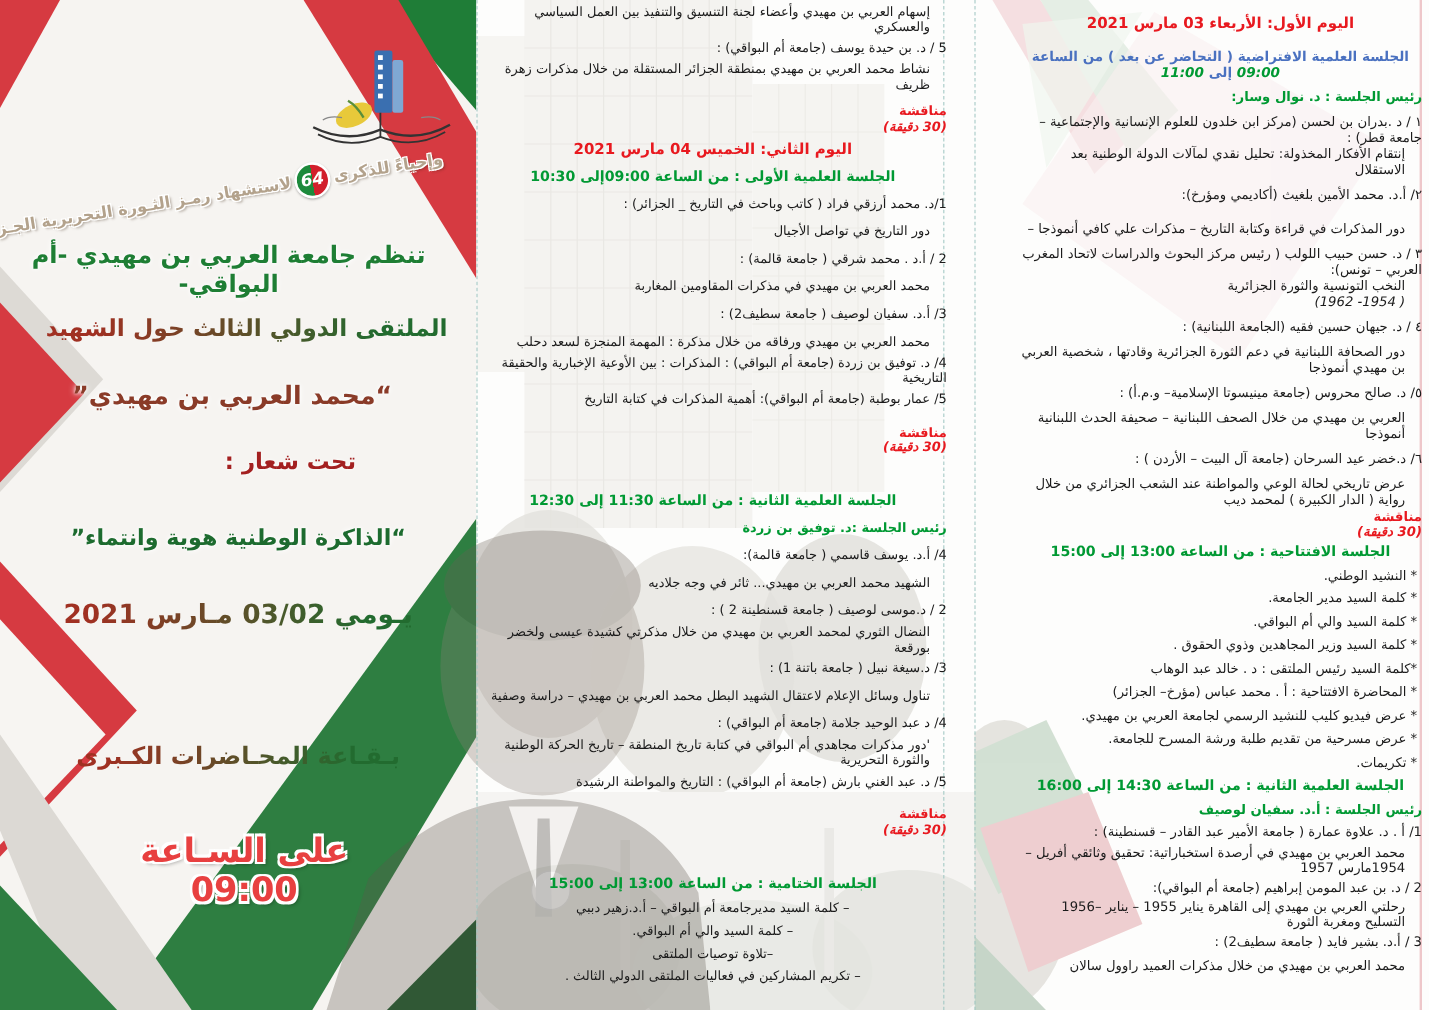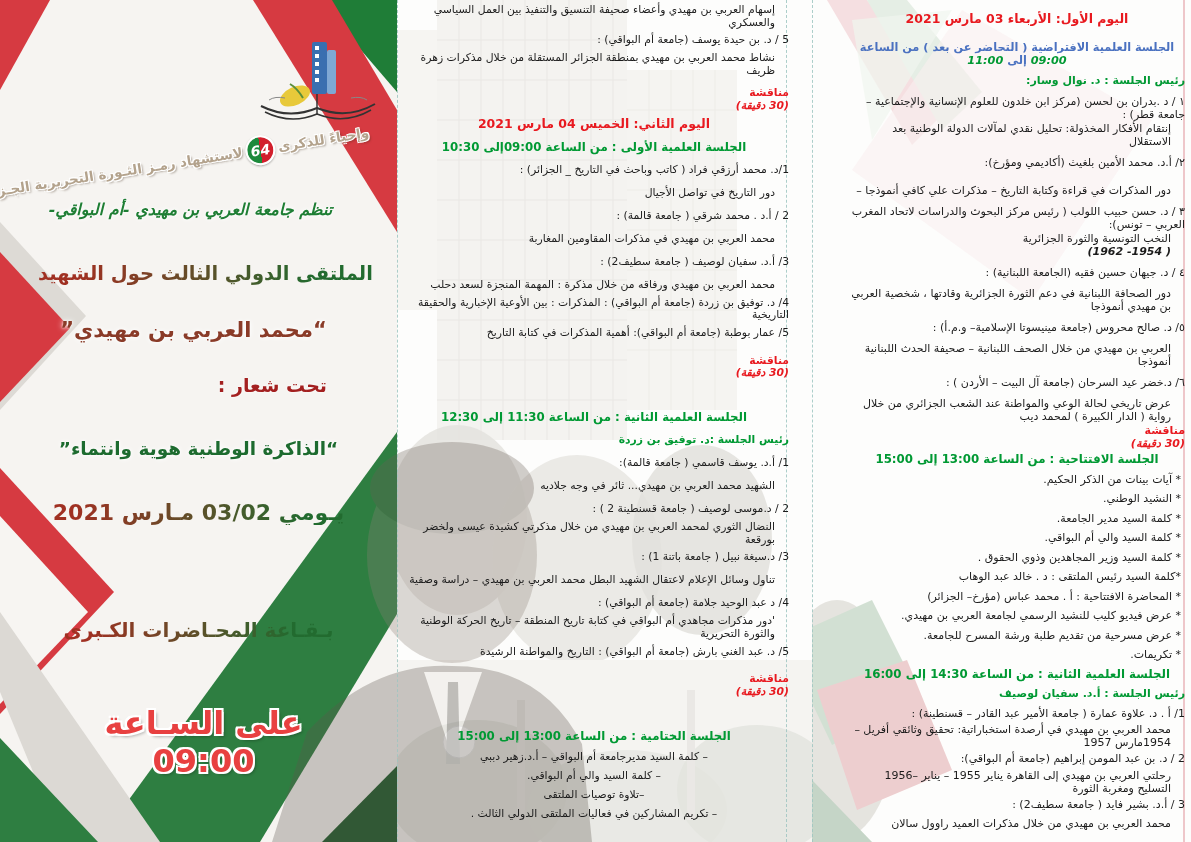--- a/index.html
+++ b/index.html
@@ -38,41 +38,41 @@
   .ln.sessionline{text-align:center;font-size:11.3px;display:block;padding-top:8px;}
   .ln.chair{color:var(--green);font-weight:700;}
   .ln.discussion{color:var(--red);font-weight:700;text-align:right;}
   .ln.topic{padding-right:14px;}
   .ln.dash{min-height:19px;text-align:center;}
   .ln.gap{min-height:26px;}
   .ln.gap-s{min-height:10px;}
   .blue{color:var(--blue);font-weight:700;text-align:center;}
   .time{color:var(--green);font-weight:700;font-style:italic;}
   .it{font-style:italic;}
-  .bi{font-weight:700;font-style:italic;}
+  .bi{font-weight:400;font-style:italic;}
 
   
   .cover{position:absolute;left:0;top:0;width:397px;height:842px;z-index:4;}
   .cover div{position:absolute;}
   .headline{top:118px;right:28px;width:365px;text-align:right;transform:rotate(-9deg);transform-origin:right center;
     white-space:nowrap;font-size:13.5px;font-weight:700;color:#b3a28c;
     text-shadow:-1px -1px 0 #fff,1px -1px 0 #fff,-1px 1px 0 #fff,1px 1px 0 #fff,2px 2px 2px rgba(60,40,20,.35);}
   .badge{display:inline-flex;align-items:center;justify-content:center;width:30px;height:30px;border-radius:50%;
     background:linear-gradient(90deg,#1d8a3c 50%,#d21f2c 50%);color:#fff;font-weight:700;font-style:italic;
     font-size:14px;vertical-align:middle;margin:0 3px;text-shadow:none;border:2px solid #fff;box-shadow:0 1px 2px rgba(0,0,0,.3);}
   .c-line{text-align:center;font-weight:700;}
-  .organizer{top:200px;right:30px;left:14px;font-size:16px;color:#1e7e34;text-shadow:0 0 3px #fff,0 0 6px #fff;font-style:italic;}
+  .organizer{top:200px;right:30px;left:14px;font-size:20px;color:#1e7e34;text-shadow:0 0 3px #fff,0 0 6px #fff;}
   .event{top:262px;right:10px;left:24px;font-size:19.5px;color:#7a3b22;}
   .martyr{top:318px;right:40px;left:30px;font-size:21px;color:#8a3b28;text-shadow:0 0 3px #fff,0 0 6px #fff;}
-  .slogan-label{top:374px;right:70px;width:170px;font-size:19px;color:#a32020;text-shadow:0 0 3px #fff;text-align:right;}
+  .slogan-label{top:374px;right:70px;width:170px;font-size:19px;color:#a32020;text-shadow:0 0 3px #fff;}
   .slogan{top:438px;right:10px;left:10px;font-size:18.5px;color:#1d6b2f;text-shadow:0 0 3px #fff,0 0 6px #fff;}
   .dates{top:500px;right:20px;left:20px;font-size:22px;color:#7a3b22;}
   .venue{top:618px;right:40px;left:40px;font-size:20px;color:#7a3b22;}
-  .time-line{top:692px;right:60px;left:70px;font-size:32px;color:#e84040;
-    text-shadow:-2px -2px 0 #fff,2px -2px 0 #fff,-2px 2px 0 #fff,2px 2px 0 #fff,3px 3px 3px rgba(0,0,0,.25);margin-top:12px;}
+  .time-line{top:692px;right:60px;left:70px;font-size:28px;color:#e84040;
+    text-shadow:-2px -2px 0 #fff,2px -2px 0 #fff,-2px 2px 0 #fff,2px 2px 0 #fff,3px 3px 3px rgba(0,0,0,.25);}
   @supports (-webkit-background-clip:text){
     .grad{background:linear-gradient(to left,#226b2f 20%,#a03022 85%);-webkit-background-clip:text;background-clip:text;color:transparent;text-shadow:none;}
   }
   .logo{position:absolute;left:255px;top:36px;width:125px;height:96px;z-index:4;}
 </style>
 </head>
 <body>
 
 <div class="page">
 
@@ -159,21 +159,21 @@
     <div class="c-line event grad">الملتقى الدولي الثالث حول الشهيد</div>
     <div class="c-line martyr">“محمد العربي بن مهيدي”</div>
     <div class="c-line slogan-label">تحت شعار :</div>
     <div class="c-line slogan">“الذاكرة الوطنية هوية وانتماء”</div>
     <div class="c-line dates grad">يـومي 03/02 مـارس 2021</div>
     <div class="c-line venue grad">بـقـاعة المحـاضرات الكـبرى</div>
     <div class="c-line time-line">على السـاعة 09:00</div>
   </div>
 
   <section class="col col-mid">
-      <div class="ln topic">إسهام العربي بن مهيدي وأعضاء صحيفة التنسيق والتنفيذ بين العمل السياسي والعسكري</div>
+      <div class="ln topic">إسهام العربي بن مهيدي وأعضاء لجنة التنسيق والتنفيذ بين العمل السياسي والعسكري</div>
       <div class="ln name">5 / د. بن حيدة يوسف (جامعة أم البواقي) :</div>
       <div class="ln topic">نشاط محمد العربي بن مهيدي بمنطقة الجزائر المستقلة من  خلال مذكرات زهرة ظريف</div>
       <div class="ln gap-s"></div>
       <div class="ln discussion">
         <span>مناقشة  </span>
         <span class="it">(30 دقيقة)</span>
       </div>
       <div class="ln day">اليوم الثاني: الخميس 04 مارس 2021</div>
       <div class="ln session">الجلسة العلمية الأولى : من الساعة 09:00إلى 10:30</div>
       <div class="ln name">1/د. محمد أرزقي فراد ( كاتب وباحث في التاريخ _ الجزائر) :</div>
@@ -185,21 +185,21 @@
       <div class="ln name">4/ د. توفيق بن زردة (جامعة أم البواقي) :  المذكرات : بين الأوعية الإخبارية والحقيقة التاريخية</div>
       <div class="ln name">5/ عمار بوطبة (جامعة أم البواقي): أهمية المذكرات في كتابة التاريخ</div>
       <div class="ln gap-s"></div>
       <div class="ln discussion">
         <span>مناقشة  </span>
         <span class="it">(30 دقيقة)</span>
       </div>
       <div class="ln gap"></div>
       <div class="ln session">الجلسة العلمية الثانية : من الساعة  11:30 إلى 12:30</div>
       <div class="ln chair">رئيس الجلسة :د. توفيق بن زردة</div>
-      <div class="ln name">1/ أ.د. يوسف قاسمي ( جامعة قالمة):</div>
+      <div class="ln name">4/ أ.د. يوسف قاسمي ( جامعة قالمة):</div>
       <div class="ln topic">الشهيد محمد العربي بن مهيدي... ثائر في وجه جلاديه</div>
       <div class="ln name">2 / د.موسى لوصيف ( جامعة قسنطينة 2 ) :</div>
       <div class="ln topic">النضال الثوري لمحمد العربي بن مهيدي من خلال مذكرتي كشيدة عيسى ولخضر بورقعة</div>
       <div class="ln name">3/  د.سيغة نبيل ( جامعة باتنة 1) :</div>
       <div class="ln topic">تناول وسائل الإعلام لاعتقال الشهيد البطل محمد العربي بن مهيدي – دراسة وصفية</div>
       <div class="ln name">4/  د عبد الوحيد جلامة (جامعة أم البواقي) :</div>
       <div class="ln topic">'دور مذكرات مجاهدي أم البواقي في كتابة تاريخ المنطقة – تاريخ الحركة الوطنية والثورة التحريرية</div>
       <div class="ln name">5/ د. عبد الغني بارش (جامعة أم البواقي) : التاريخ والمواطنة الرشيدة</div>
       <div class="ln gap-s"></div>
       <div class="ln discussion">
@@ -230,21 +230,20 @@
       <div class="ln topic">دور الصحافة اللبنانية في دعم الثورة الجزائرية وقادتها ، شخصية العربي بن مهيدي أنموذجا</div>
       <div class="ln name">٥/ د. صالح محروس (جامعة مينيسوتا الإسلامية– و.م.أ) :</div>
       <div class="ln topic">العربي بن مهيدي من خلال الصحف اللبنانية – صحيفة الحدث اللبنانية أنموذجا</div>
       <div class="ln name">٦/ د.خضر عيد السرحان (جامعة آل البيت – الأردن ) :</div>
       <div class="ln topic">عرض تاريخي لحالة الوعي والمواطنة عند الشعب الجزائري من خلال رواية ( الدار الكبيرة ) لمحمد ديب</div>
       <div class="ln discussion tight">
         <span>مناقشة  </span>
         <span class="it">(30 دقيقة)</span>
       </div>
       <div class="ln session tight">الجلسة الافتتاحية : من الساعة 13:00 إلى 15:00</div>
-      <div class="ln bullet">* آيات بينات من الذكر الحكيم.</div>
       <div class="ln bullet">* النشيد الوطني.</div>
       <div class="ln bullet">* كلمة السيد مدير الجامعة.</div>
       <div class="ln bullet">* كلمة السيد والي أم البواقي.</div>
       <div class="ln bullet">* كلمة السيد وزير المجاهدين وذوي الحقوق .</div>
       <div class="ln bullet">*كلمة السيد رئيس الملتقى : د . خالد عبد الوهاب</div>
       <div class="ln bullet">* المحاضرة  الافتتاحية : أ . محمد عباس (مؤرخ– الجزائر)</div>
       <div class="ln bullet">* عرض فيديو كليب للنشيد الرسمي لجامعة العربي بن مهيدي.</div>
       <div class="ln bullet">* عرض مسرحية من تقديم طلبة ورشة المسرح للجامعة.</div>
       <div class="ln bullet">* تكريمات.</div>
       <div class="ln session tight">الجلسة العلمية الثانية : من الساعة  14:30 إلى 16:00</div>

